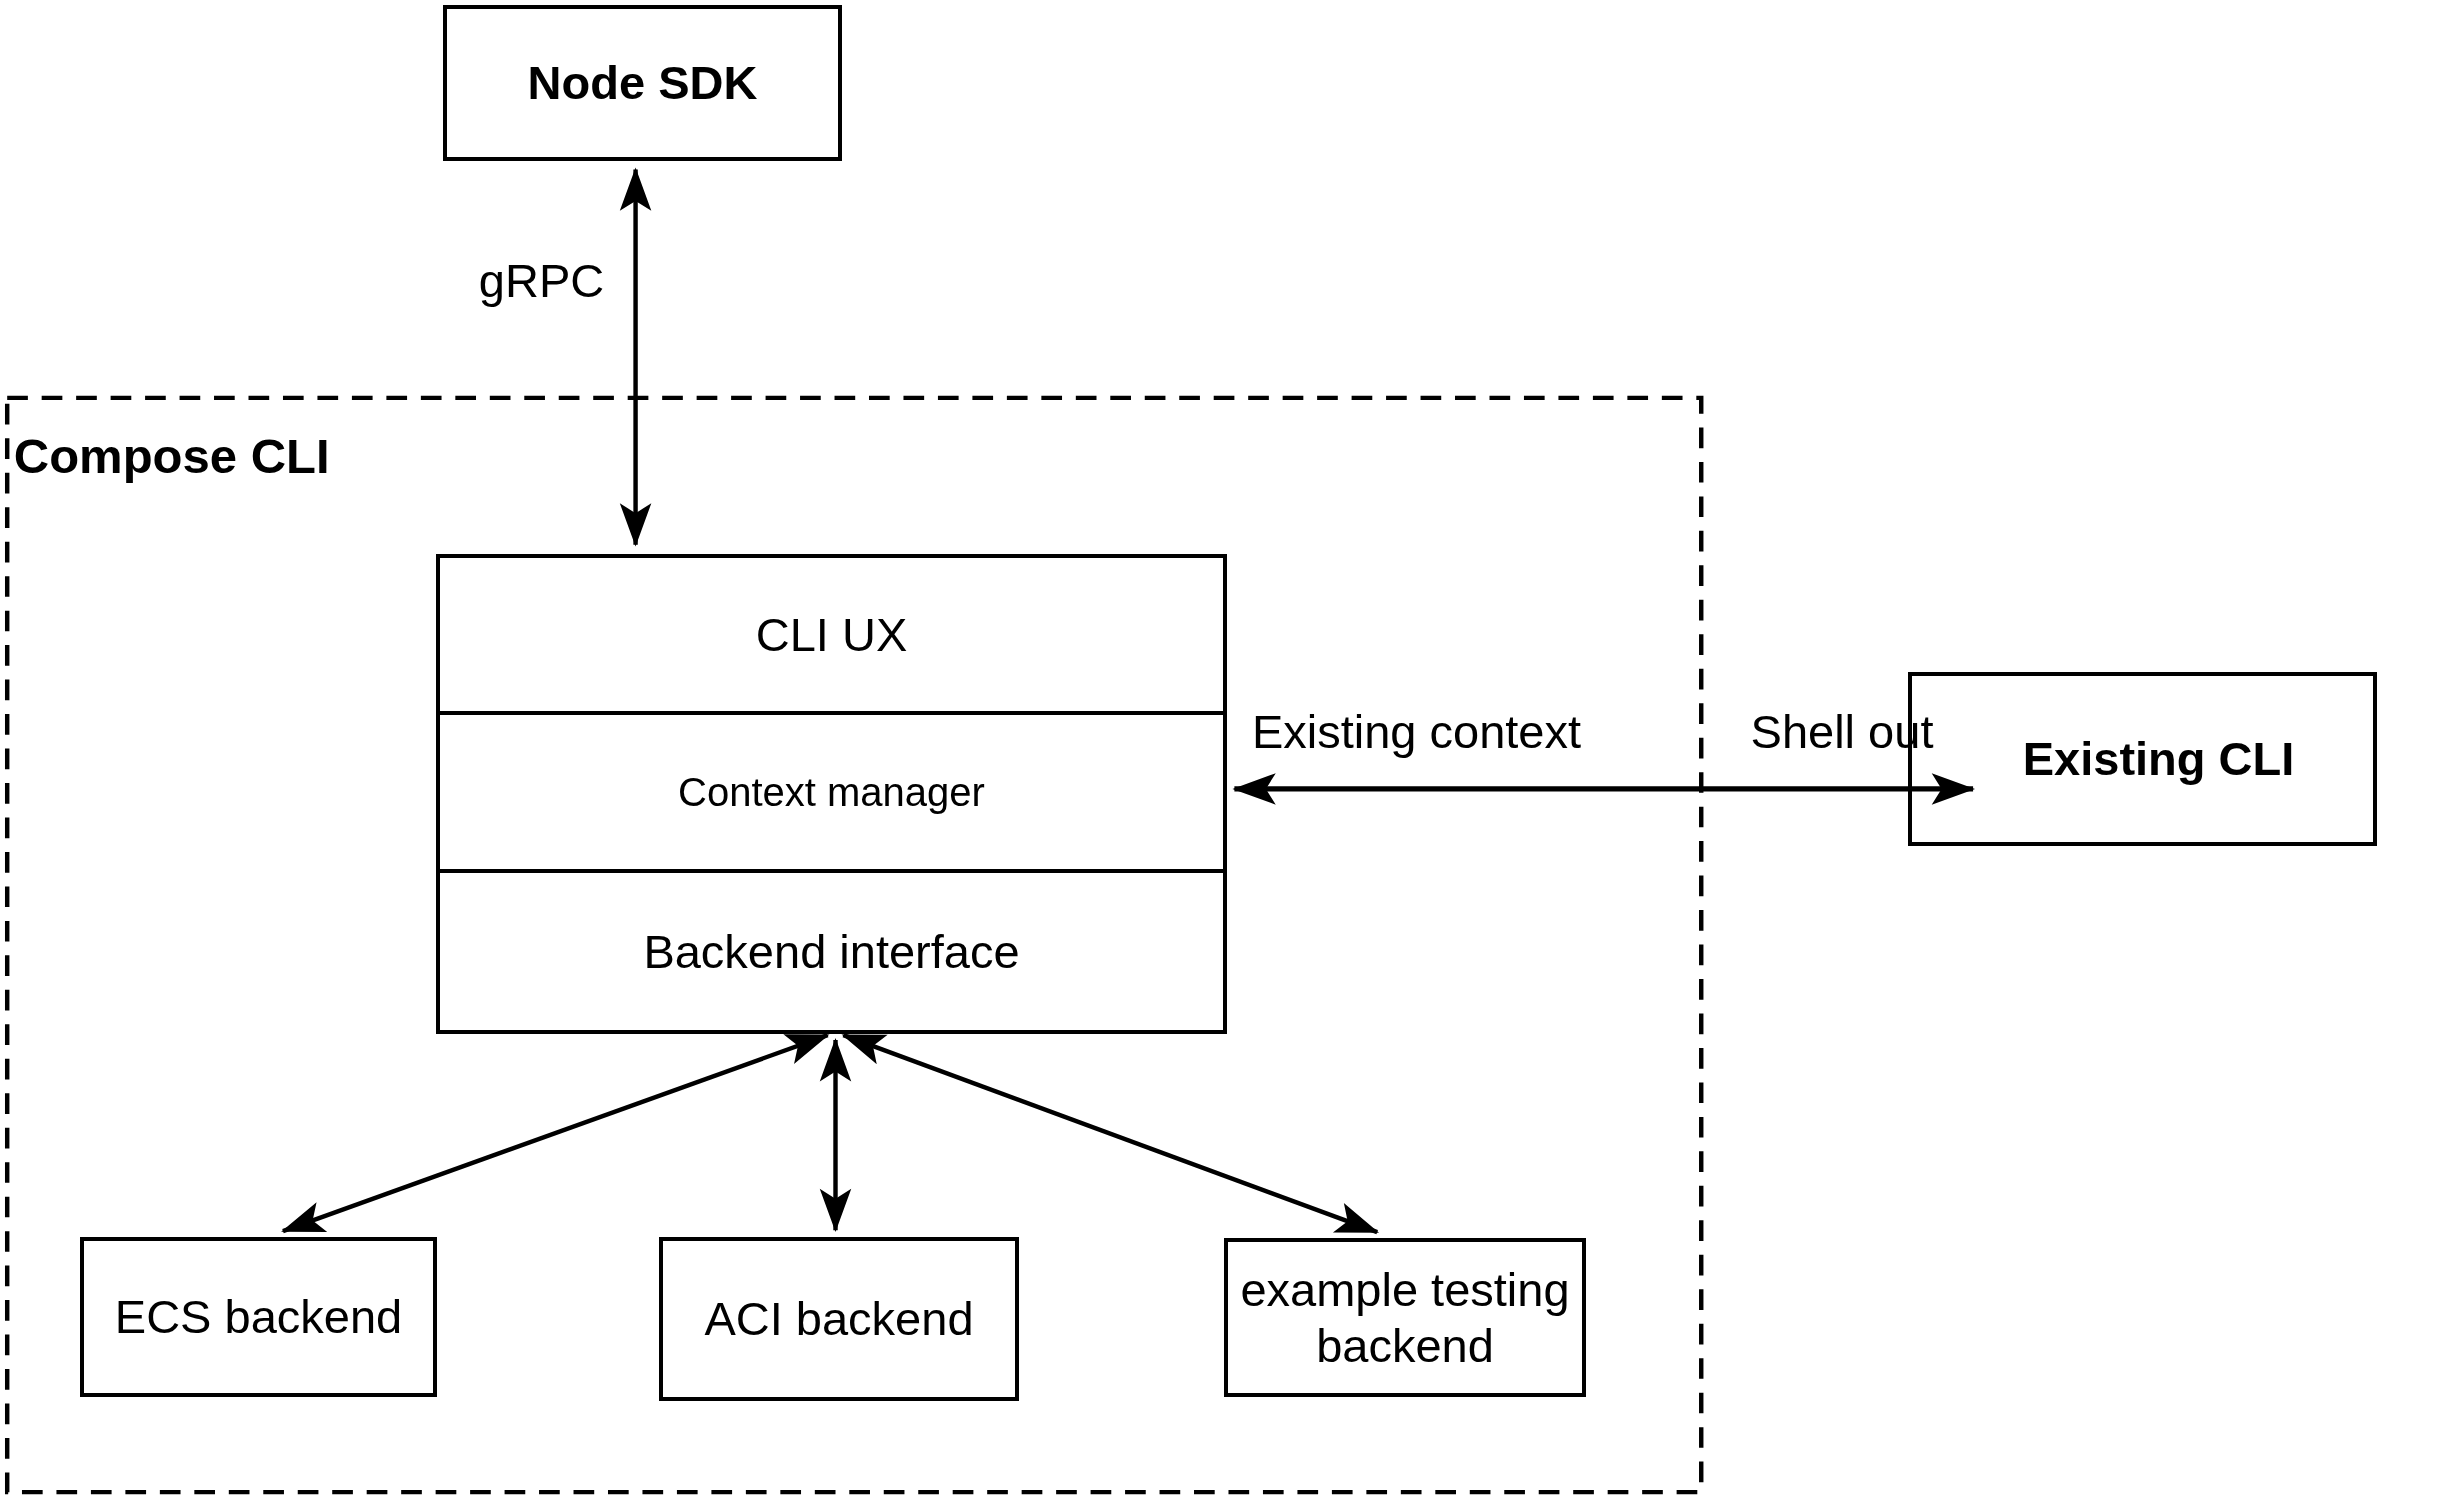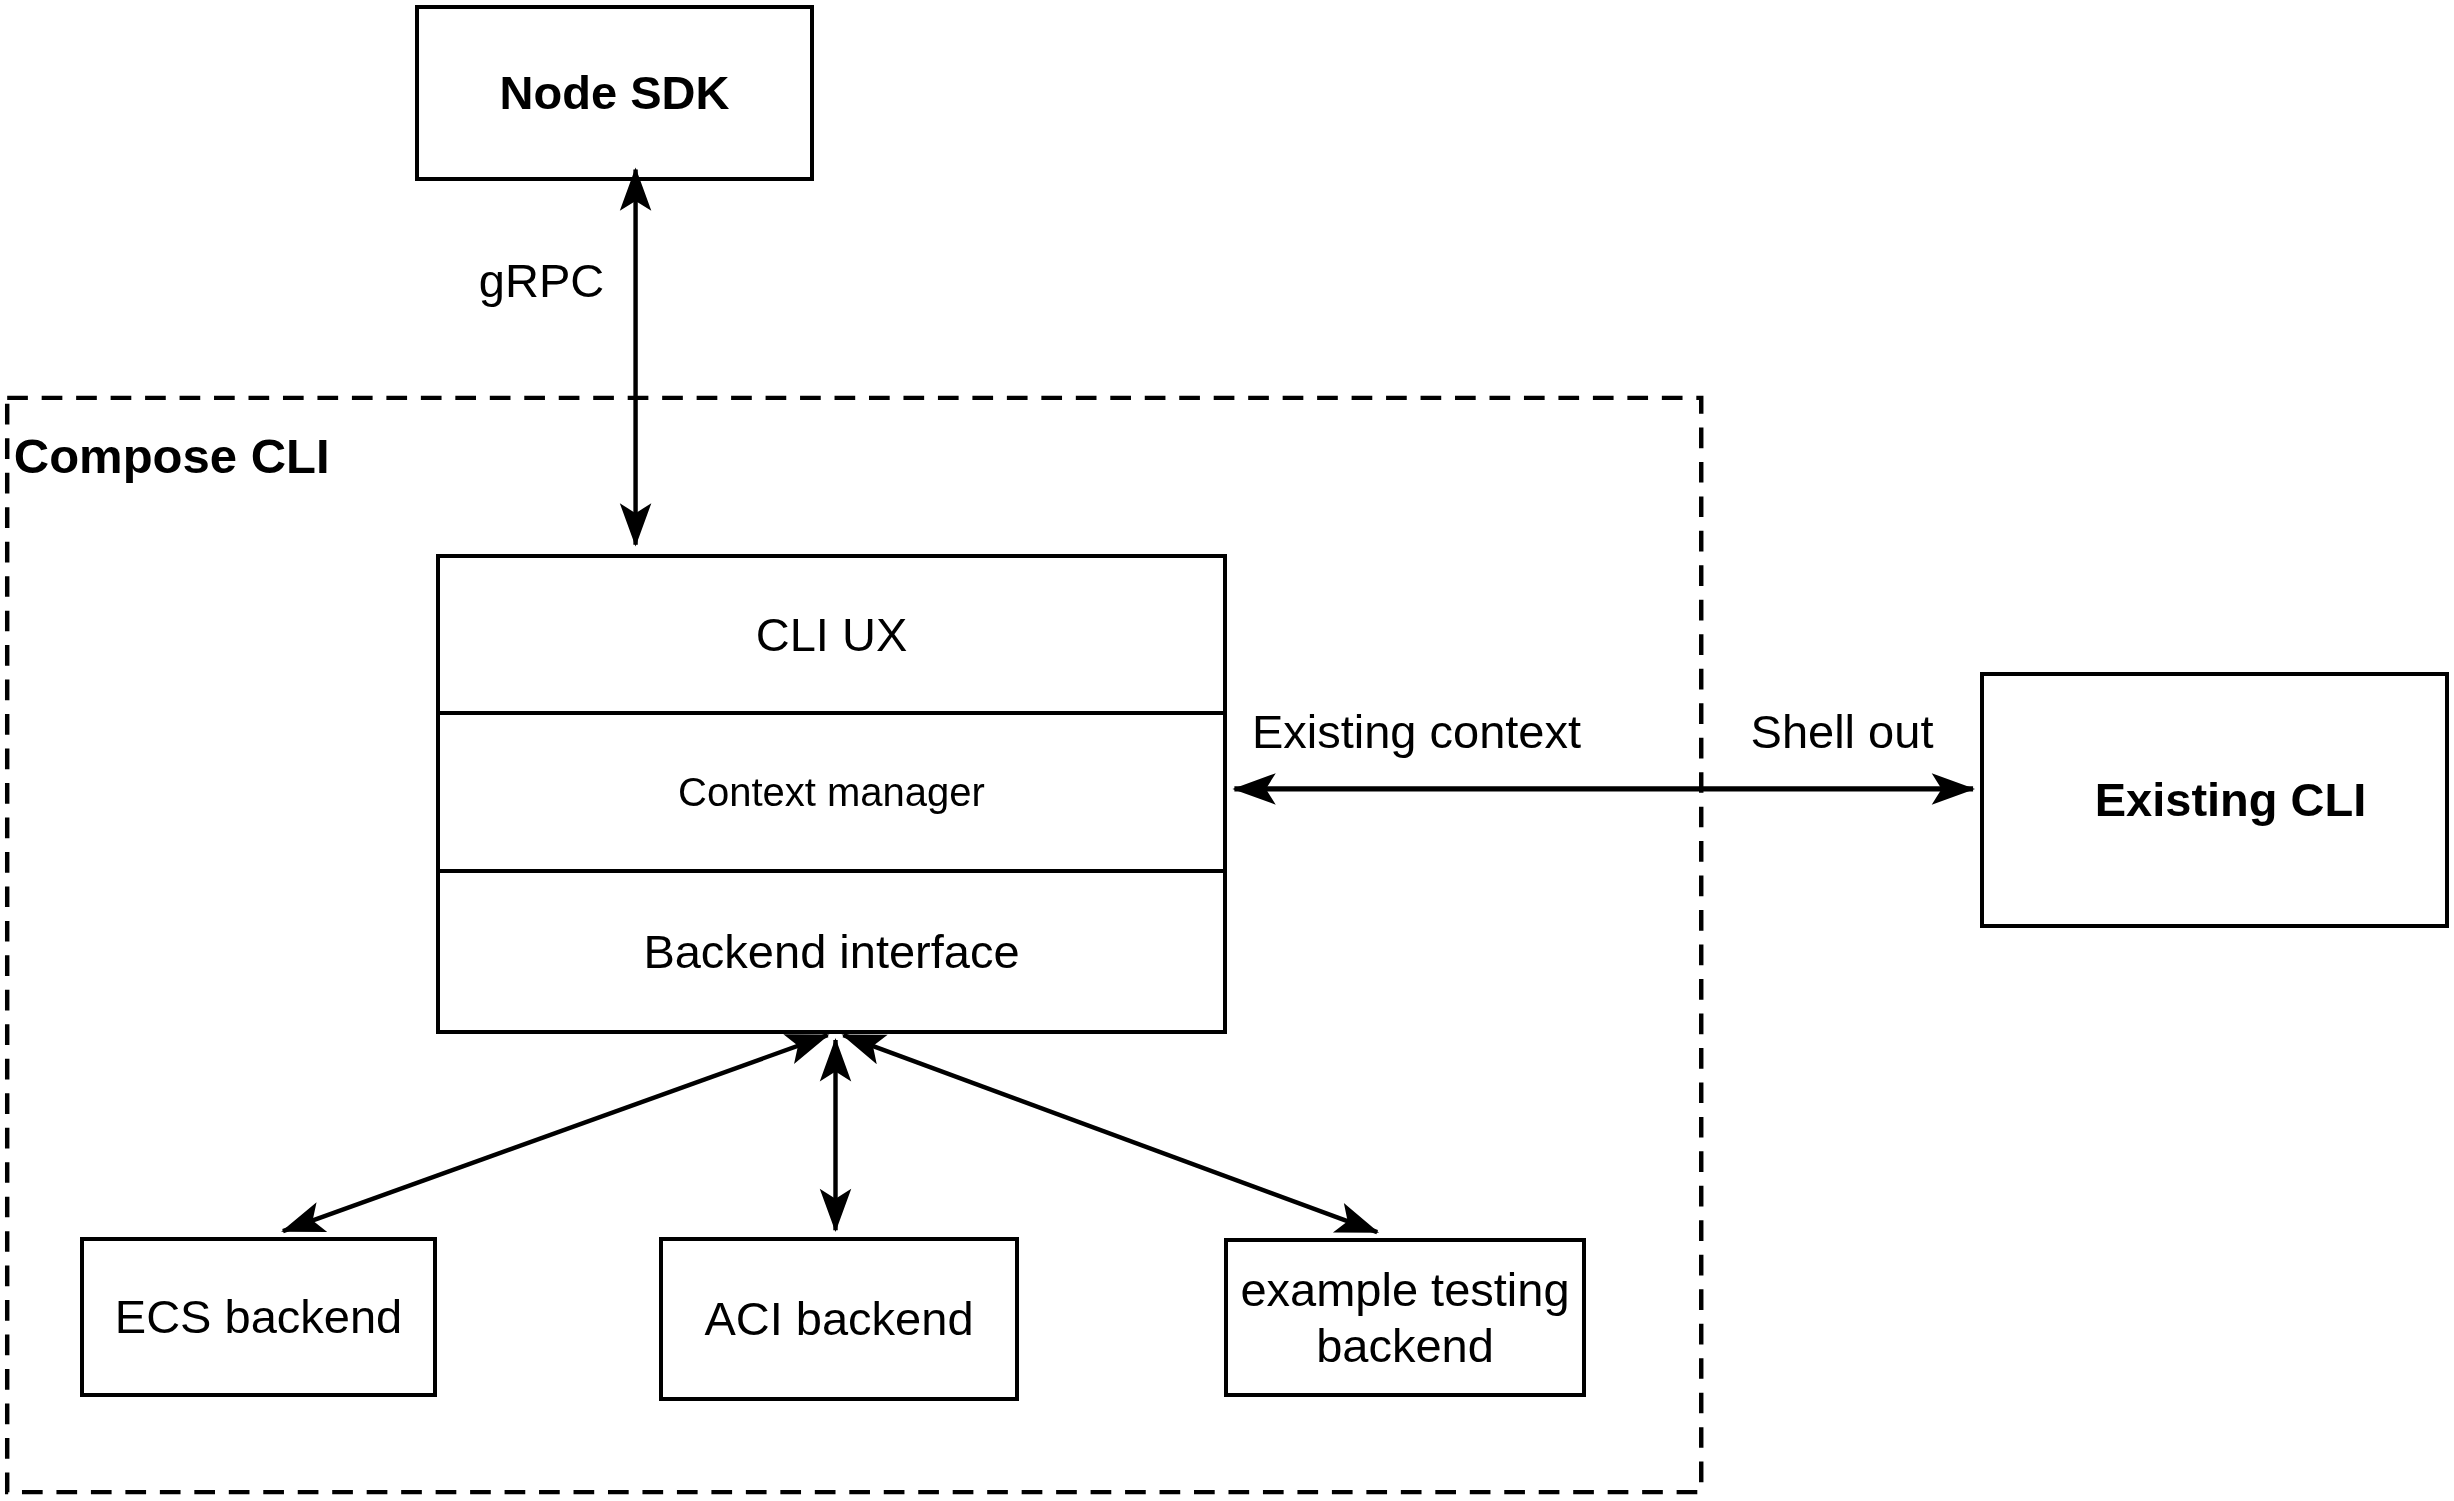--- a/index.html
+++ b/index.html
@@ -24,21 +24,21 @@
     display: flex;
     align-items: center;
     justify-content: center;
     text-align: center;
     font-size: 47px;
     line-height: 1.18;
   }
   .bold { font-weight: 700; }
 
   
-  .node-sdk { left: 415px; top: 4.9px; width: 399px; height: 176px; }
+  .node-sdk { left: 443px; top: 4.9px; width: 399px; height: 156px; }
 
   
   .stack {
     position: absolute;
     left: 436px; top: 554px; width: 791px; height: 480px;
     box-sizing: border-box;
     border: 4.9px solid #000000;
     background: #ffffff;
     display: flex;
     flex-direction: column;
@@ -68,21 +68,21 @@
   }
   .stack-row-bottom {
     flex: 1;
     display: flex;
     align-items: center;
     justify-content: center;
     font-size: 47px;
   }
 
   
-  .existing-cli { left: 1980px; top: 672px; width: 469px; height: 256px; padding-left: 32px; }
+  .existing-cli { left: 1908px; top: 672px; width: 469px; height: 174px; padding-left: 32px; }
 
   
   .ecs { left: 80px; top: 1237px; width: 357px; height: 160px; }
   .aci { left: 659px; top: 1237px; width: 360px; height: 164px; }
   .example { left: 1224px; top: 1238px; width: 362px; height: 159px; padding: 0 9.9px; }
 
   
   .flabel {
     position: absolute;
     font-size: 47px;

